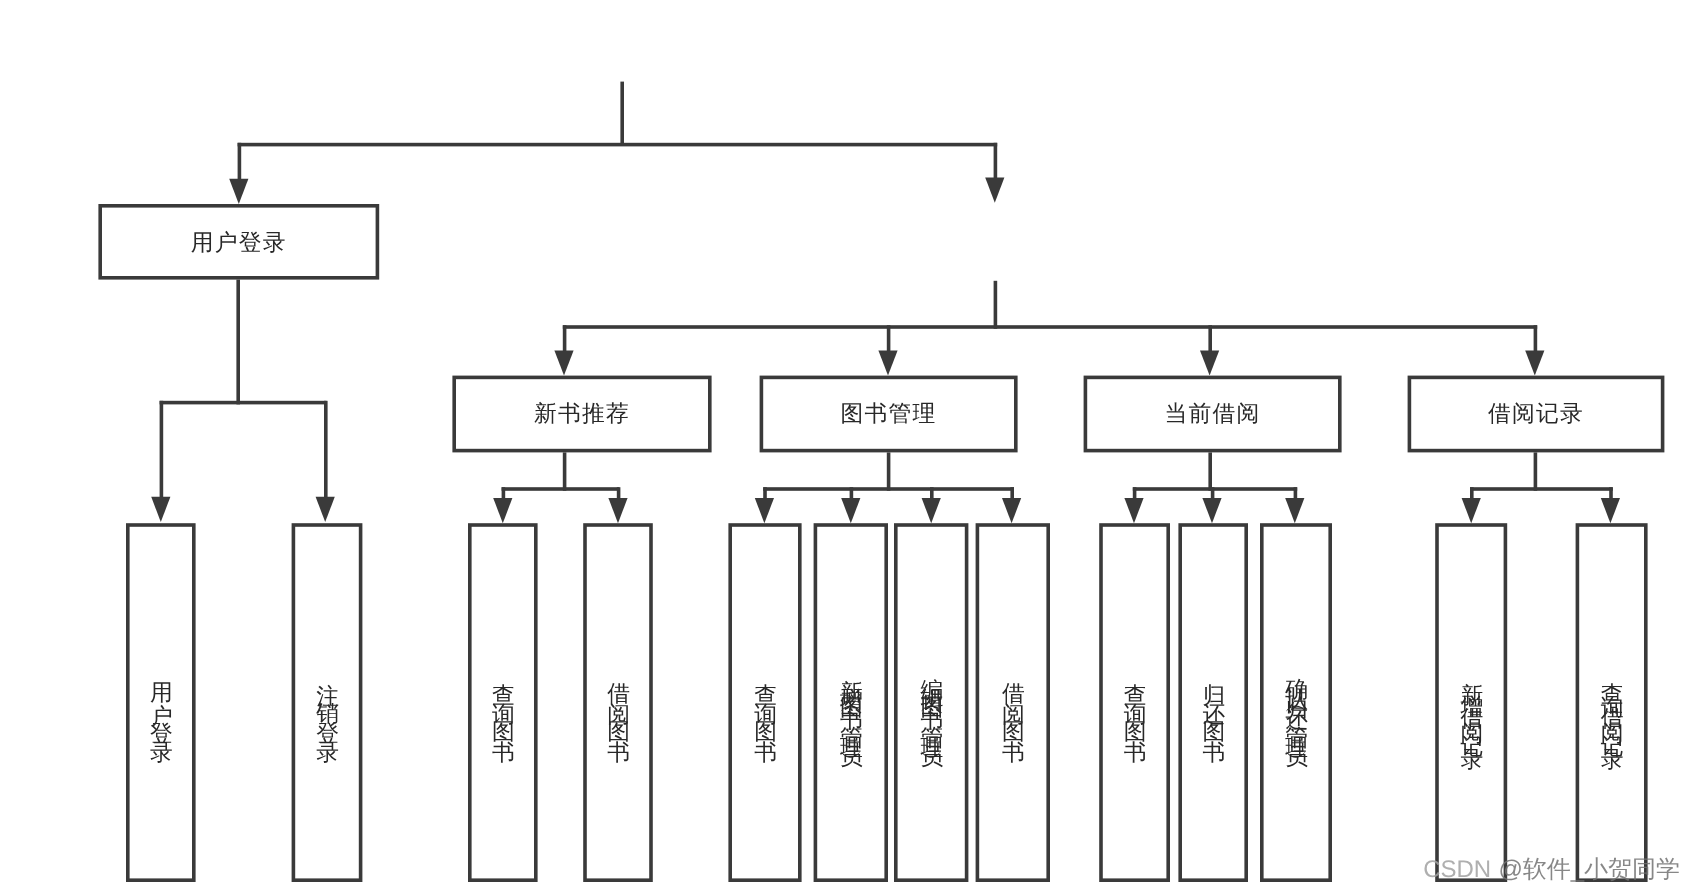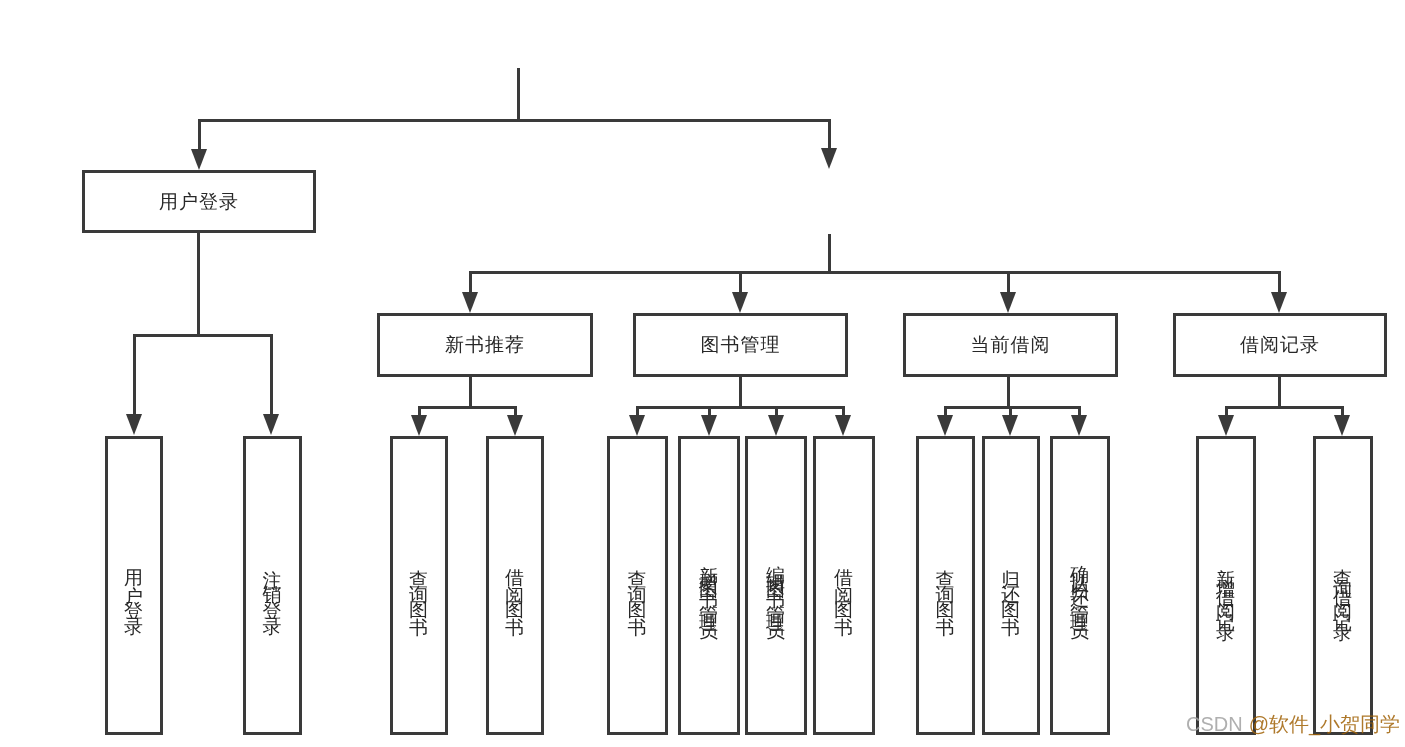--- a/index.html
+++ b/index.html
@@ -45,21 +45,21 @@
   .watermark {
     position: absolute;
     left: 1186px;
     top: 711px;
     font-size: 20px;
     white-space: nowrap;
     z-index: 6;
     opacity: 0.85;
   }
   .wm-brand { color: #a2a2a2; margin-right: 6px; }
-  .wm-handle { color: #a16207; }
+  .wm-handle { color: #737373; }
 </style>
 </head>
 <body>
 
 <div class="canvas">
 
 
   <div class="vl" style="left:517px; top:68px; height:53px;"></div>
 
   <div class="hl" style="left:198px; top:119px; width:633px;"></div>

